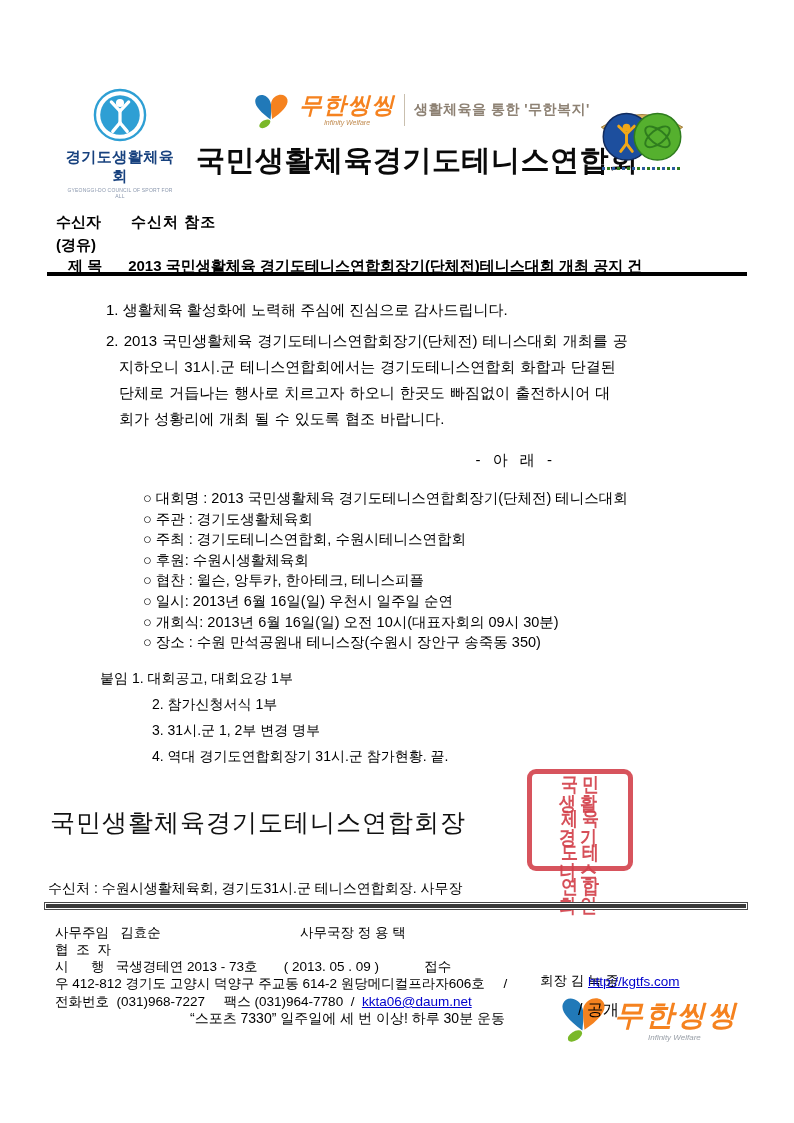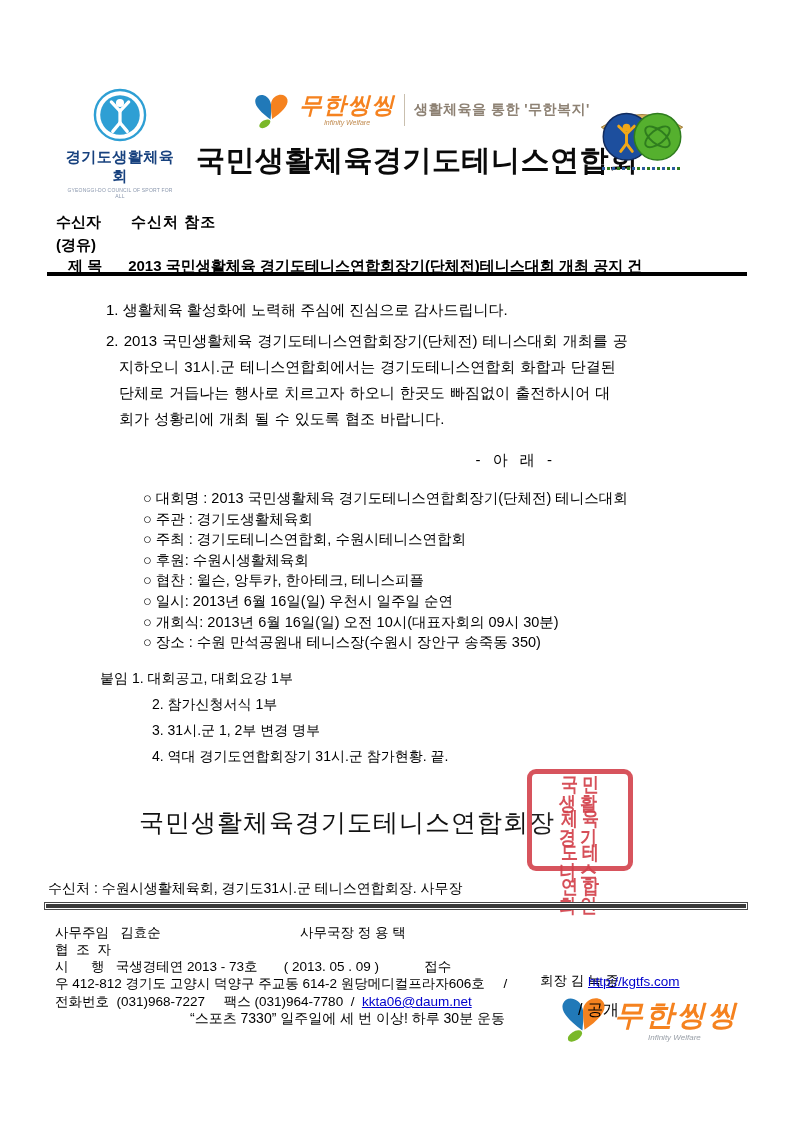--- a/index.html
+++ b/index.html
@@ -47,21 +47,21 @@
   
   .para1 { left: 106px; top: 301px; font-size: 15px; }
   .para2 { left: 106px; top: 328px; width: 600px; font-size: 15px; line-height: 26px; word-spacing: 1px; }
   .para2 > div + div { padding-left: 13px; }
   .mid-head { left: 106px; top: 451px; width: 450px; text-align: right; font-size: 15px; letter-spacing: 4px; }
   .bullets { left: 143px; top: 488px; font-size: 14.5px; line-height: 20.6px; }
   .attach { left: 100px; top: 665px; font-size: 14px; line-height: 26px; }
   .attach > div + div { padding-left: 52px; }
 
   
-  .sig-title { left: 50px; top: 806px; width: 594px; text-align: center;
+  .sig-title { left: 50px; top: 806px; width: 594px; 
     font-size: 25px; letter-spacing: 1px; color: #111; }
   .stamp { left: 527px; top: 769px; width: 106px; height: 102px;
     border: 5px solid rgba(211,65,75,0.9); border-radius: 9px;
     display: flex; flex-direction: column; justify-content: space-around;
     padding: 3px 16px; background: rgba(255,255,255,0.06); }
   .stamp-row { text-align: center; font-size: 17px; font-weight: bold;
     color: rgba(211,65,75,0.92); letter-spacing: 4px; line-height: 1;
     transform: scaleY(1.15); text-indent: 4px; }
 
   

